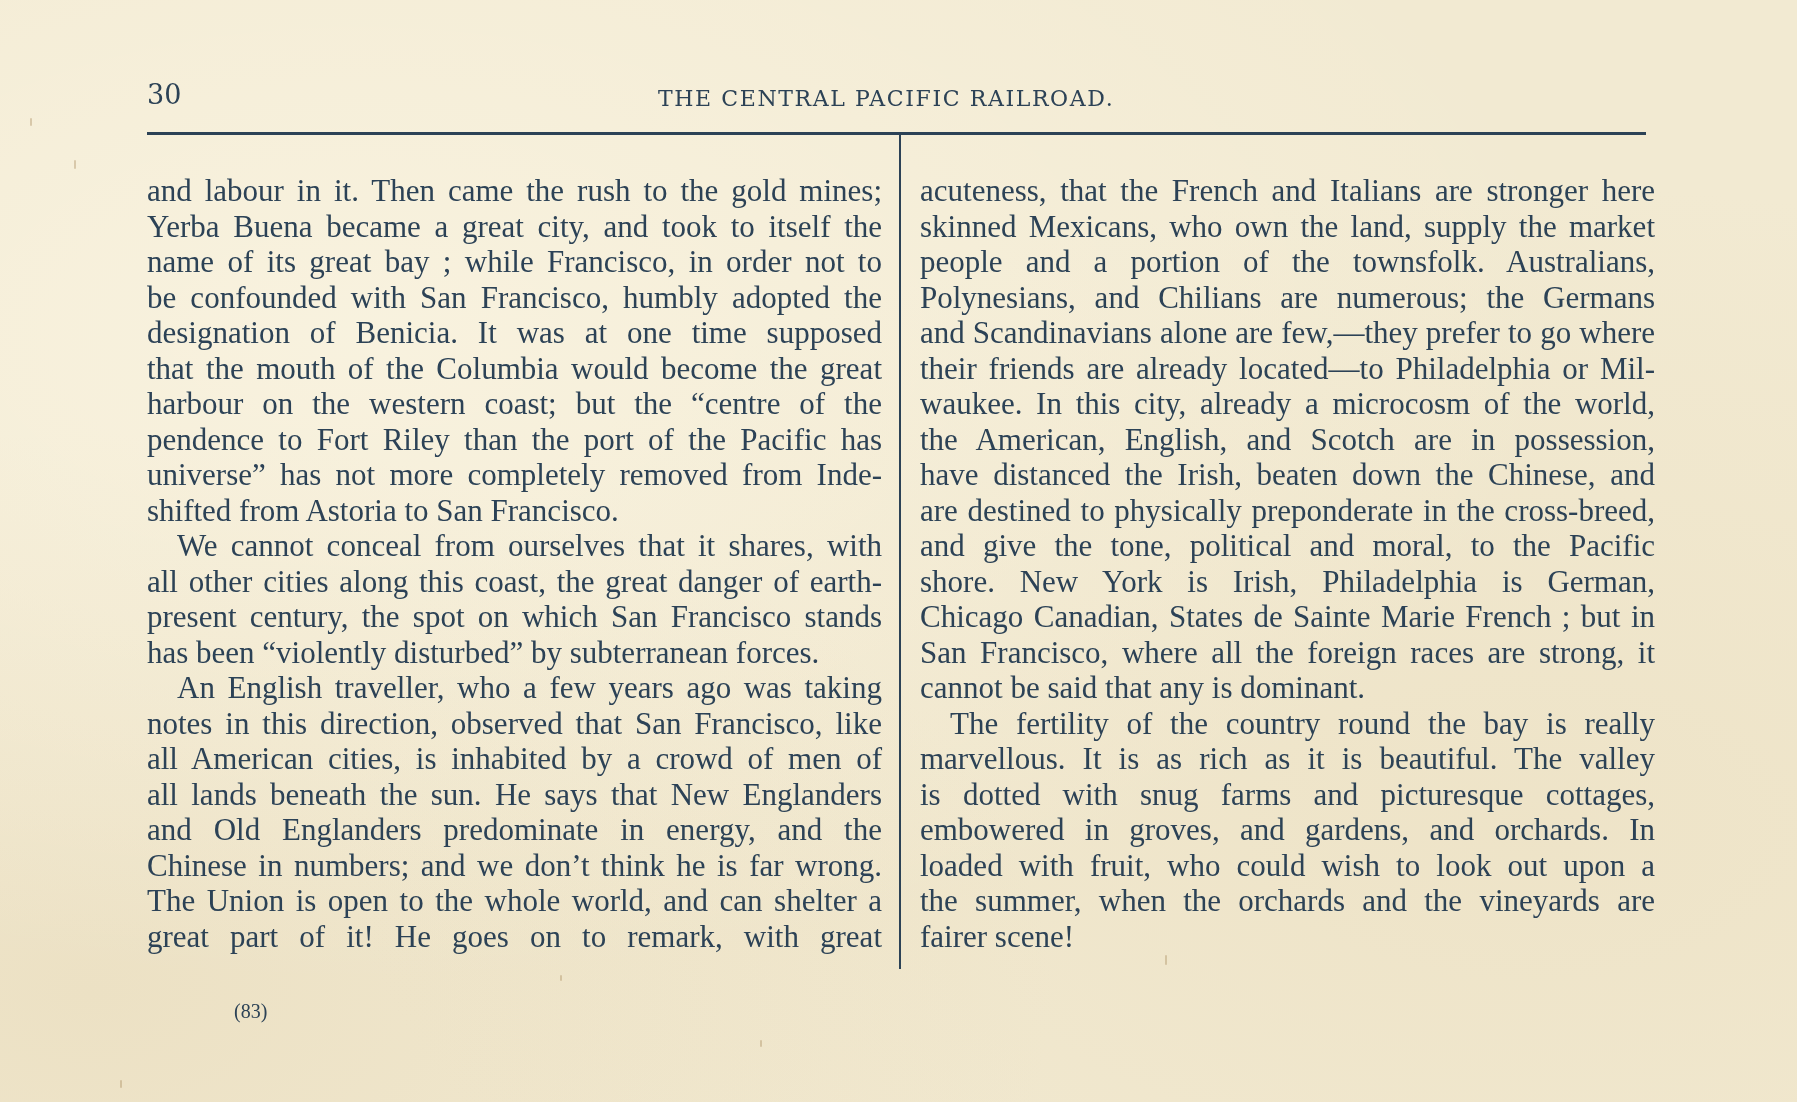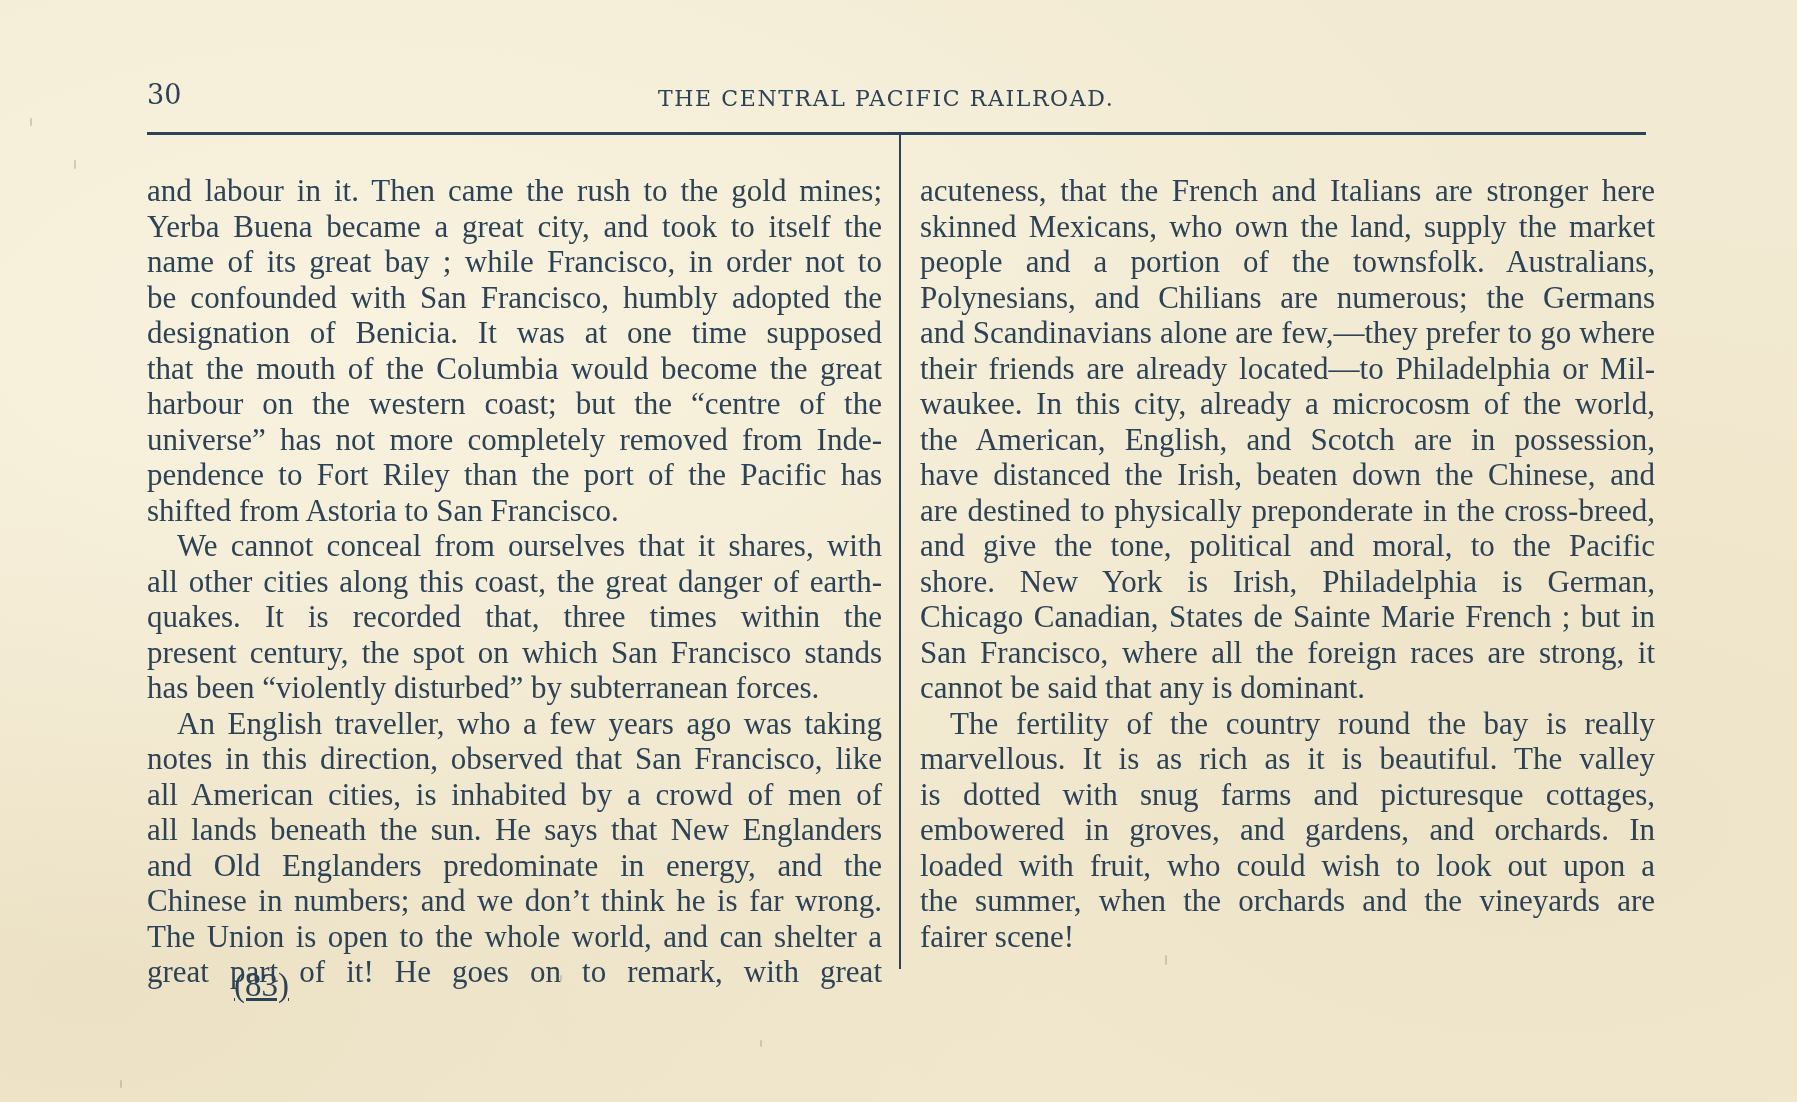--- a/index.html
+++ b/index.html
@@ -75,25 +75,24 @@
     }
     .line.last {
       text-align-last: left;
     }
     .line.indent {
       padding-left: 30px;
     }
     .signature {
       position: absolute;
       left: 234px;
-      top: 970px;
+      top: 996px;
       font-family: "Liberation Serif", "DejaVu Serif", serif;
-      font-size: 33px;
+      font-size: 20px;
       line-height: 30px;
-      text-decoration: underline;
     }
     .speck {
       position: absolute;
       background: rgba(160,130,80,0.35);
       border-radius: 1px;
     }
   </style>
 </head>
 <body>
 
@@ -104,26 +103,25 @@
   <div class="col-divider"></div>
 
   <div class="column left" id="col-left">
       <span class="line" style="display: block;">and labour in it.  Then came the rush to the gold mines;</span>
       <span class="line" style="display: block;">Yerba Buena became a great city, and took to itself the</span>
       <span class="line" style="display: block;">name of its great bay ; while Francisco, in order not to</span>
       <span class="line" style="display: block;">be confounded with San Francisco, humbly adopted the</span>
       <span class="line" style="display: block;">designation of Benicia.  It was at one time supposed</span>
       <span class="line" style="display: block;">that the mouth of the Columbia would become the great</span>
       <span class="line" style="display: block;">harbour on the western coast; but the “centre of the</span>
+      <span class="line" style="display: block;">pendence to Fort Riley than the port of the Pacific has</span>
       <span class="line" style="display: block;">universe” has not more completely removed from Inde-</span>
-      <span class="line" style="display: block;">pendence to Fort Riley than the port of the Pacific has</span>
       <span class="line last" style="display: block;">shifted from Astoria to San Francisco.</span>
       <span class="line indent" style="display: block;">We cannot conceal from ourselves that it shares, with</span>
       <span class="line" style="display: block;">all other cities along this coast, the great danger of earth-</span>
-      <span class="line" style="display: block;">quakes.  It is recorded that, three times within the</span>
       <span class="line" style="display: block;">present century, the spot on which San Francisco stands</span>
       <span class="line last" style="display: block;">has been “violently disturbed” by subterranean forces.</span>
       <span class="line indent" style="display: block;">An English traveller, who a few years ago was taking</span>
       <span class="line" style="display: block;">notes in this direction, observed that San Francisco, like</span>
       <span class="line" style="display: block;">all American cities, is inhabited by a crowd of men of</span>
       <span class="line" style="display: block;">all lands beneath the sun.  He says that New Englanders</span>
       <span class="line" style="display: block;">and Old Englanders predominate in energy, and the</span>
       <span class="line" style="display: block;">Chinese in numbers; and we don’t think he is far wrong.</span>
       <span class="line" style="display: block;">The Union is open to the whole world, and can shelter a</span>
       <span class="line" style="display: block;">great part of it!  He goes on to remark, with great</span>

